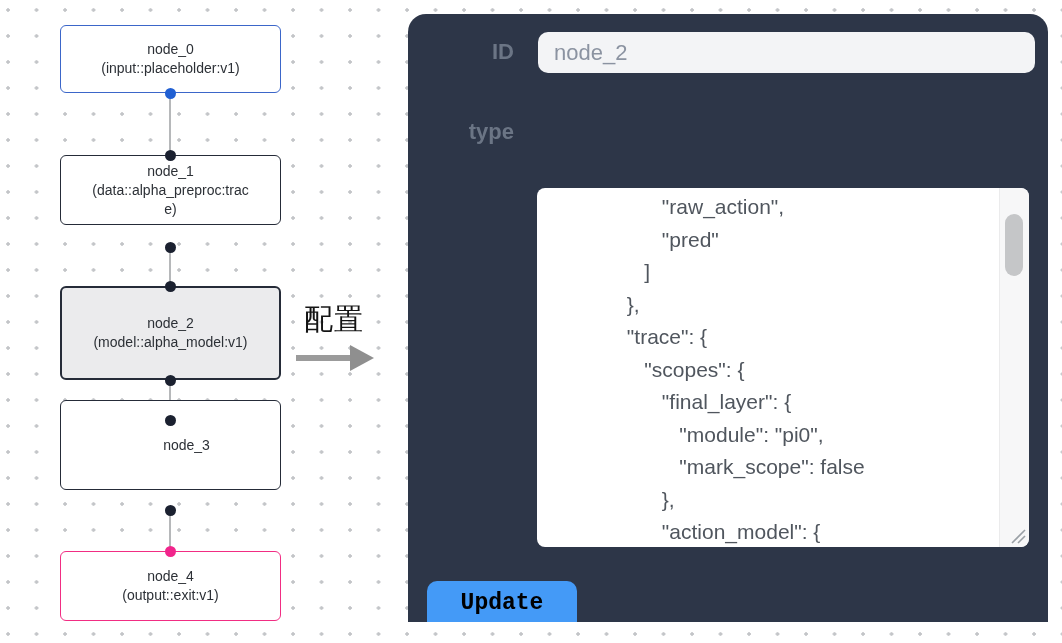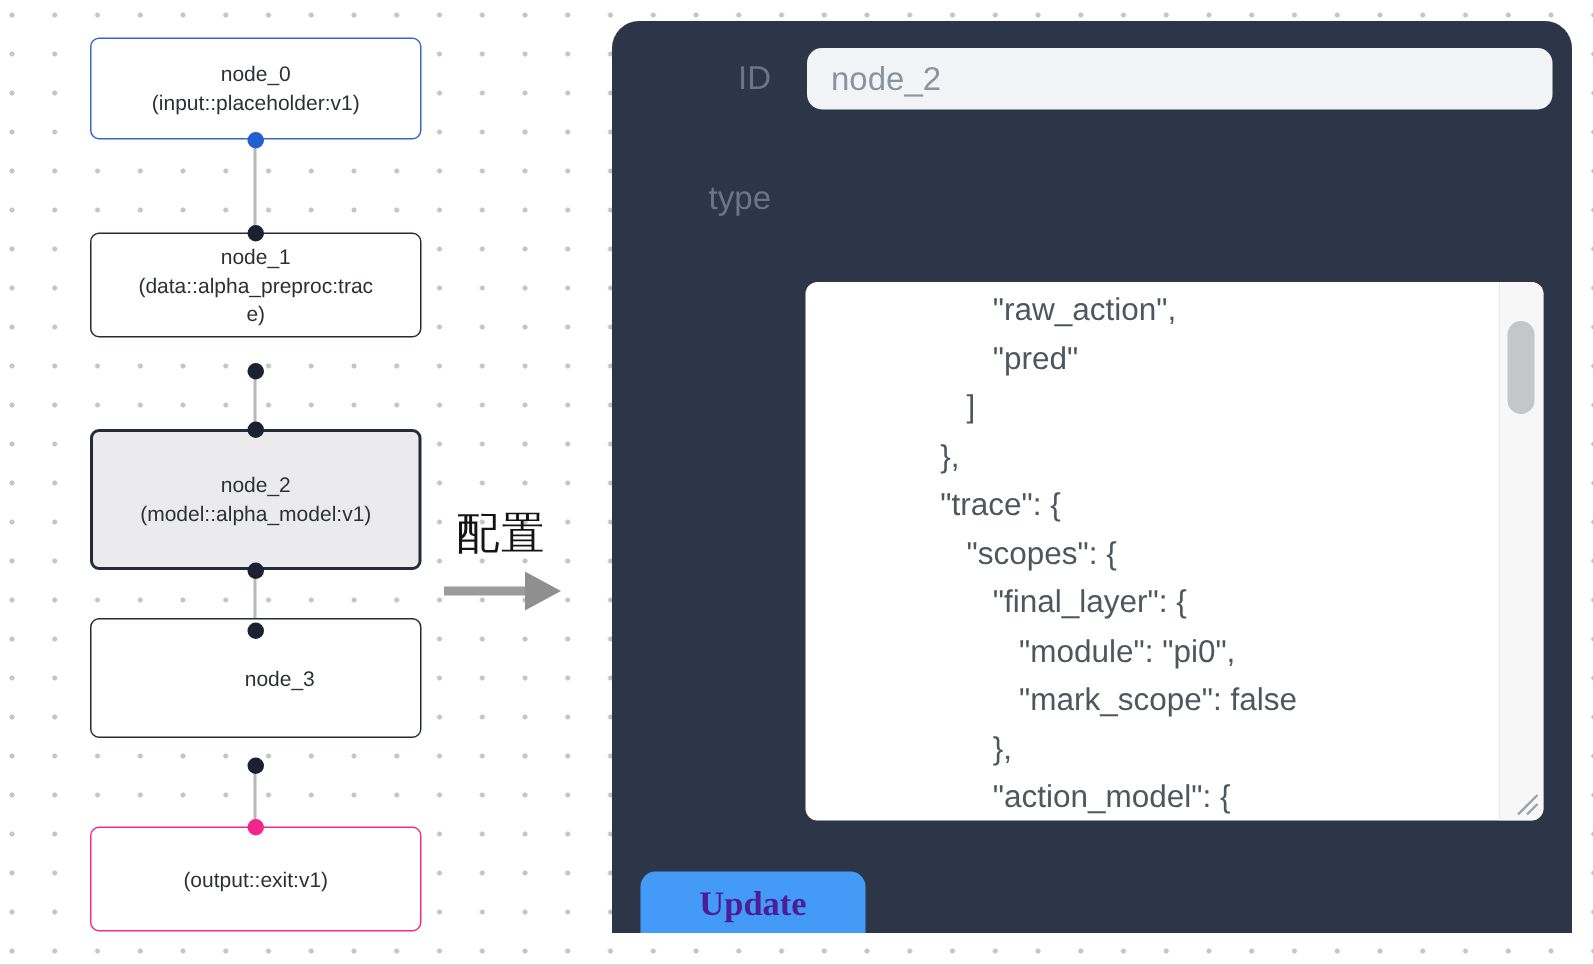--- a/index.html
+++ b/index.html
@@ -46,21 +46,21 @@
     position: absolute; width: 11px; height: 11px; border-radius: 50%;
     background: #1b2130; left: 126.5px; z-index: 3;
   }
   .handle.blue { background: #2160d3; }
   .handle.pink { background: #f1258c; }
 
   
   .transfer { position: absolute; left: 286px; top: 300px; width: 106px; }
   .transfer-label {
     width: 96px; text-align: center;
-    font-size: 29px; color: #141414; letter-spacing: 1px; margin-top: 36px;
+    font-size: 29px; color: #141414; letter-spacing: 1px;
   }
   .transfer-arrow { position: relative; height: 28px; margin-top: 4px; }
   .transfer-arrow .shaft {
     position: absolute; left: 10px; top: 11px; width: 56px; height: 6px;
     background: #9b9b9b;
   }
   .transfer-arrow .head {
     position: absolute; left: 64px; top: 1px;
     width: 0; height: 0;
     border-top: 13px solid transparent;
@@ -70,21 +70,21 @@
 
   
   .panel {
     position: absolute; left: 408px; top: 14px; width: 640px; height: 608px;
     background: #2d3648;
     border-radius: 18px 18px 0 0;
     overflow: hidden;
   }
   .panel-label {
     position: absolute; left: 0; width: 106px; text-align: right;
-    font-size: 22px; color: #6b7585;
+    font-size: 22px; color: #6b7585; font-weight: bold;
   }
   .field {
     position: absolute; left: 130px; width: 497px; height: 41px;
     border: none; outline: none;
     background: #f3f4f6; border-radius: 10px;
     padding: 0 16px;
     font-family: "Liberation Sans", "DejaVu Sans", sans-serif;
     font-size: 22px; color: #8b93a1;
   }
 
@@ -108,22 +108,22 @@
     position: absolute; left: 5px; top: 26px; width: 18px; height: 62px;
     background: #c5c6c8; border-radius: 9px;
   }
   .config-resize {
     position: absolute; right: 3px; bottom: 3px; width: 18px; height: 18px;
   }
 
   .update-btn {
     position: absolute; left: 19px; top: 567px; width: 150px; height: 54px;
     background: #449af7; border: none; border-radius: 10px;
-    font-family: Liberation Serif, serif;
-    font-size: 23px; font-weight: bold; color: #4c1d95;
+    font-family: Liberation Mono, monospace;
+    font-size: 23px; font-weight: bold; color: #000000;
     padding-bottom: 10px;
     cursor: pointer;
   }
 </style>
 </head>
 <body>
 
 <div class="stage">
 
   <div class="flow">
@@ -147,28 +147,29 @@
       </div>
     </div>
 
     <div class="node variant-selected" style="top:286px; height:94px;">
       <div class="node-text">
         <div>node_2</div>
         <div>(model::alpha_model:v1)</div>
       </div>
     </div>
 
-    <div class="node" style="top:412px; height:80px;padding-left:32px;">
+    <div class="node" style="top:400px; height:90px;padding-left:32px;">
       <div class="node-text">
         <div>node_3</div>
       </div>
     </div>
 
     <div class="node variant-output" style="top:551px; height:70px;">
       <div class="node-text">
+        <div>node_4</div>
         <div>(output::exit:v1)</div>
       </div>
     </div>
 
     <div class="handle blue" style="top:87.5px;"></div>
     <div class="handle" style="top:149.5px;"></div>
     <div class="handle" style="top:241.5px;"></div>
     <div class="handle" style="top:280.5px;"></div>
     <div class="handle" style="top:374.5px;"></div>
     <div class="handle" style="top:414.5px;"></div>

